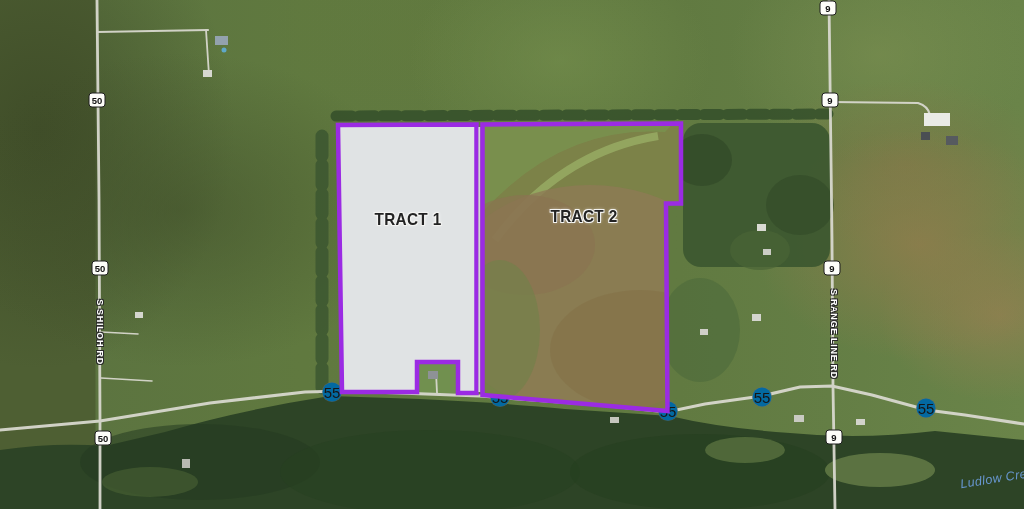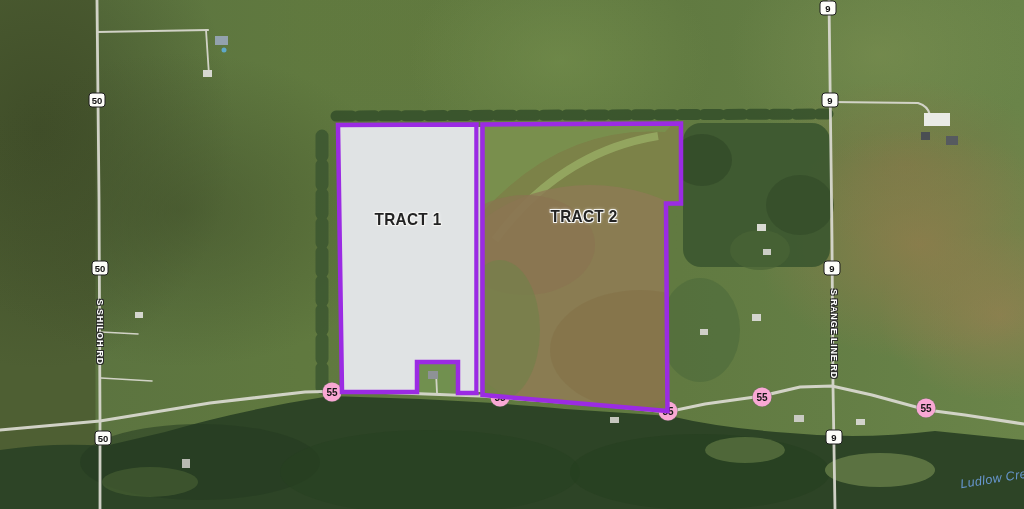--- a/index.html
+++ b/index.html
@@ -25,21 +25,21 @@
     font-weight:700;font-size:9px;letter-spacing:.7px;color:#FFFFFF;white-space:nowrap;
     text-shadow:-1px -1px 0 #2A2A2A,1px -1px 0 #2A2A2A,-1px 1px 0 #2A2A2A,1px 1px 0 #2A2A2A;}
   .water-label{position:absolute;transform:rotate(-9deg);font-style:italic;
     font-size:12.5px;letter-spacing:.4px;color:#6796CF;white-space:nowrap;}
   
   .shield-rect{position:absolute;transform:translate(-50%,-50%);min-width:17px;height:15px;
     padding:0 2px;box-sizing:border-box;background:#FDFDF9;border:1.6px solid #1E1E1E;
     border-radius:3.5px;color:#111;font-weight:700;font-size:9.5px;
     display:flex;align-items:center;justify-content:center;}
   .shield-circle{position:absolute;transform:translate(-50%,-50%);width:19px;height:19px;
-    background:#f9a8d4;border-radius:50%;color:#161616;font-weight:700;font-size:10px;
+    background:#0369a1;border-radius:50%;color:#161616;font-weight:400;font-size:15px;
     display:flex;align-items:center;justify-content:center;
     box-shadow:0 0 0 .6px rgba(110,110,110,.55);}
 </style>
 </head>
 <body>
 
 <div id="map">
 
   <div class="bg"></div>
 

